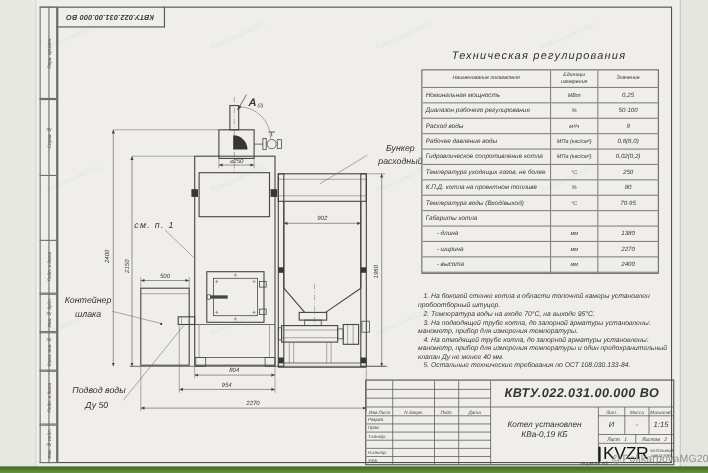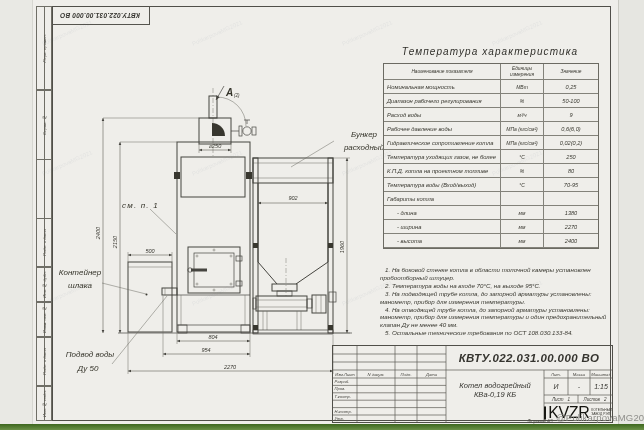--- a/index.html
+++ b/index.html
@@ -218,21 +218,21 @@
   </g>
   <text class="lbltxt" x="364" y="137" text-anchor="middle">Бункер</text>
   <text class="lbltxt" x="364" y="149.5" text-anchor="middle">расходный</text>
   <text class="lbltxt" x="122" y="207.5" style="letter-spacing:1.2px">см. п. 1</text>
   <text class="lbltxt" x="80" y="275" text-anchor="middle">Контейнер</text>
   <text class="lbltxt" x="80" y="288" text-anchor="middle">шлака</text>
   <text class="lbltxt" x="90" y="357" text-anchor="middle">Подвод воды</text>
   <text class="lbltxt" x="88" y="371" text-anchor="middle">Ду 50</text>
 </svg>
 
-<div class="abs spec-title" style="z-index:10">Температура характеристика</div>
+<div class="abs spec-title" style="z-index:10">Техническая регулирования</div>
 <div class="abs spec" style="z-index:10">
   <div class="cell hd">Наименование показателя</div>
   <div class="cell hd">Единицы измерения</div>
   <div class="cell hd">Значение</div>
 
 <div class="cell spec-name">Номинальная мощность</div>
     <div class="cell spec-unit">МВт</div>
     <div class="cell spec-value">0,25</div>
     <div class="cell spec-name">Диапазон рабочего регулирования</div>
     <div class="cell spec-unit">%</div>
@@ -291,21 +291,21 @@
   <div class="abs cellc tb-h" style="left:24px;top:24px;width:38px;height:8px">N докум.</div>
   <div class="abs cellc tb-h" style="left:62px;top:24px;width:22px;height:8px">Подп.</div>
   <div class="abs cellc tb-h" style="left:84px;top:24px;width:29px;height:8px">Дата</div>
   <div class="abs tb-sig" style="left:0;top:32px;width:24px;height:7px">Разраб.</div>
   <div class="abs tb-sig" style="left:0;top:39.4px;width:24px;height:7px">Пров.</div>
   <div class="abs tb-sig" style="left:0;top:46.8px;width:24px;height:7px">Т.контр.</div>
   <div class="abs tb-sig" style="left:0;top:54.2px;width:24px;height:7px"></div>
   <div class="abs tb-sig" style="left:0;top:61.6px;width:24px;height:7px">Н.контр.</div>
   <div class="abs tb-sig" style="left:0;top:69px;width:24px;height:7px">Утв.</div>
   <div class="abs cellc tb-prod">
-    <div>Котел водогрейный</div>
+    <div>Котел установлен</div>
     <div>КВа-0,19 КБ</div>
   </div>
   <div class="abs cellc tb-h" style="left:211px;top:24px;width:24px;height:8px">Лит.</div>
   <div class="abs cellc tb-h" style="left:235px;top:24px;width:22px;height:8px">Масса</div>
   <div class="abs cellc tb-h" style="left:257px;top:24px;width:22px;height:8px">Масштаб</div>
   <div class="abs cellc tb-lit" style="left:211px;top:32px;width:24px;height:17px">И</div>
   <div class="abs cellc tb-lit" style="left:235px;top:32px;width:22px;height:17px">-</div>
   <div class="abs cellc tb-lit" style="left:257px;top:32px;width:22px;height:17px">1:15</div>
   <div class="abs tb-sheet" style="left:211px;top:49px;width:34px;height:8px">
     <span>Лист</span>

